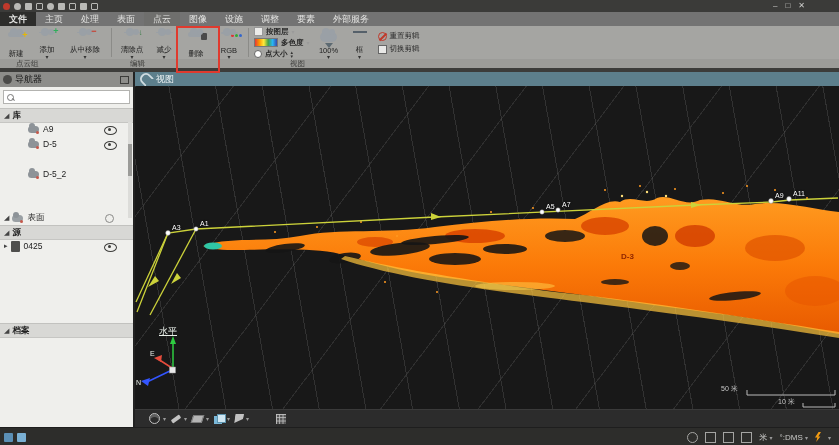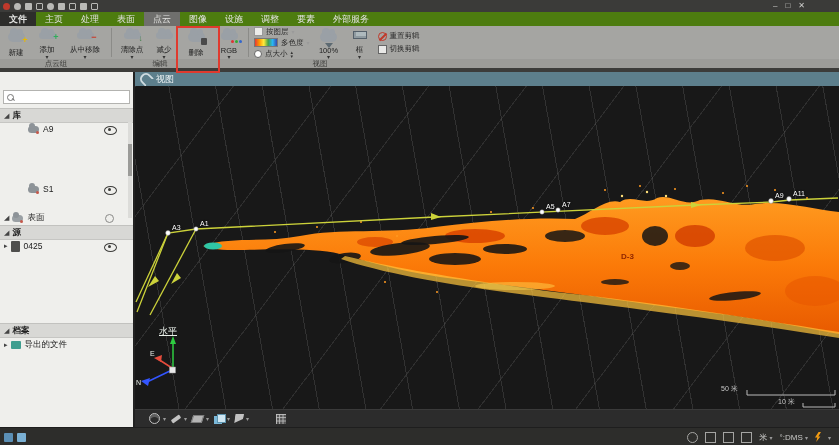--- a/index.html
+++ b/index.html
@@ -9,50 +9,50 @@
   
   #titlebar{left:0;top:0;width:839px;height:12px;background:#3b3b39;display:flex;align-items:center;}
   .qa{display:flex;gap:4px;margin-left:3px;align-items:center;}
   .qa i{display:block;width:7px;height:7px;background:#b9b9b6;border-radius:1px;}
   .qa i.logo{background:#c0392b;border-radius:50%;}
   .qa i.rnd{border-radius:50%;}
   .qa i.hol{background:none;border:1px solid #b9b9b6;width:5px;height:5px;}
   #win-title{position:absolute;left:0;right:0;text-align:center;font-size:8px;color:#d2d2d0;}
   #win-controls{position:absolute;right:34px;top:0;display:flex;gap:8px;color:#cfcfcd;font-size:8px;line-height:12px;}
   
-  #tabsbar{left:0;top:12px;width:839px;height:14px;background:#4d7c0f;display:flex;align-items:stretch;}
+  #tabsbar{left:0;top:12px;width:839px;height:14px;background:#737373;display:flex;align-items:stretch;}
   .tab{padding:0 9px;font-size:9px;color:#e2e2e0;line-height:14px;cursor:default;}
   .tab.file{background:#2d2d2b;font-weight:bold;}
   .tab.active{background:#6f6f6d;}
   
   #ribbon{left:0;top:26px;width:839px;height:33px;background:#a5a5a2;display:flex;align-items:stretch;}
   #grouplabels{left:0;top:59px;width:839px;height:9px;background:#9c9c99;}
   #ribbon-sep{left:0;top:68px;width:839px;height:4px;background:#3c3c3a;}
-  .glabel{position:absolute;top:0;font-size:7.5px;color:#3c3c3a;text-align:center;}
+  .glabel{position:absolute;top:0;font-size:7.5px;color:#3c3c3a;text-align:left;}
   .rbtn{display:flex;flex-direction:column;align-items:center;padding-top:2px;font-size:7.5px;color:#1e1e1e;}
-  .rbtn .lbl{margin-top:6px;white-space:nowrap;}
+  .rbtn .lbl{margin-top:12px;white-space:nowrap;}
   .rbtn .drop{font-size:6px;color:#333;line-height:4px;}
   .vsep{width:1px;background:#8b8b88;margin:2px 3px;}
   .cloud{position:relative;width:17px;height:10px;background:#9aa0a6;border-radius:6px;margin-top:4px;}
   .cloud::before{content:"";position:absolute;left:2px;top:-4px;width:8px;height:8px;background:#9aa0a6;border-radius:50%;}
   .cloud::after{content:"";position:absolute;right:2px;top:-3px;width:6px;height:6px;background:#9aa0a6;border-radius:50%;}
   .badge{position:absolute;z-index:2;font-weight:bold;}
   .bplus{right:-3px;bottom:-3px;color:#e6b800;font-size:9px;}
   .bgreen{right:-3px;bottom:-3px;color:#2eae5a;font-size:9px;}
   .bred{right:-3px;bottom:-3px;color:#cc3322;font-size:9px;}
   .bdown{right:-2px;bottom:-4px;color:#3a7d44;font-size:8px;}
   .trash{position:absolute;right:-2px;bottom:-3px;width:6px;height:7px;background:#4a4a4a;border-radius:1px;}
   .rgbdots{position:absolute;right:-4px;bottom:-3px;display:flex;gap:1px;}
   .rgbdots b{width:3px;height:3px;border-radius:50%;display:block;}
   .funnel{position:absolute;left:5px;bottom:-6px;width:0;height:0;border-left:4px solid transparent;border-right:4px solid transparent;border-top:5px solid #5d6a72;}
   .boxic{width:12px;height:12px;margin-top:3px;background:#aeb9bd;border:1px solid #55606a;box-shadow:inset 2px -2px 0 #8f9aa0;}
   .noic{width:10px;height:10px;margin-top:4px;border:2px solid #c0392b;border-radius:50%;position:relative;}
   .noic::before{content:"";position:absolute;left:-1px;top:3px;width:10px;height:2px;background:#c0392b;transform:rotate(-45deg);}
   .chk{width:7px;height:7px;border:1px solid #666;background:#e8e8e6;}
-  .viewstack{display:flex;flex-direction:column;justify-content:center;gap:1px;padding:0 2px;font-size:7.5px;color:#2a2a2a;}
+  .viewstack{display:flex;flex-direction:column;justify-content:center;gap:1px;padding:0 2px;font-size:7.5px;color:#2a2a2a;font-weight:bold;}
   .vrow{display:flex;align-items:center;gap:3px;height:10px;}
   .sw{width:7px;height:7px;background:#ececea;border:1px solid #999;}
   .grad{width:22px;height:7px;border:1px solid #777;background:linear-gradient(90deg,#e53935,#ff9800,#ffeb3b,#43a047,#29b6f6,#3949ab);}
   .radio{width:6px;height:6px;border:1px solid #666;border-radius:50%;background:#fff;}
   .spin{display:flex;flex-direction:column;font-size:5px;line-height:4px;color:#333;}
   #highlight-box{left:176px;top:26px;width:40px;height:43px;border:2px solid #e03a2e;z-index:30;}
   
   #navigator{left:0;top:72px;width:133px;height:355px;background:#efefec;border-right:2px solid #222;}
   #nav-header{position:absolute;left:0;top:0;width:133px;height:15px;background:#8d8d8a;display:flex;align-items:center;}
   #nav-header .ttl{font-size:9px;color:#161616;margin-left:3px;}
@@ -244,40 +244,50 @@
 </div>
 <div id="grouplabels" class="abs">
   <span class="glabel" style="left:16px;width:80px;">点云组</span>
   <span class="glabel" style="left:130px;width:60px;font-family:Liberation Serif, serif;">编辑</span>
   <span class="glabel" style="left:290px;width:60px;">视图</span>
 </div>
 <div id="ribbon-sep" class="abs"></div>
 <div id="highlight-box" class="abs"></div>
 
 <div id="navigator" class="abs">
+  <div id="nav-header">
+    <span class="navico"></span>
+    <span class="ttl">导航器</span>
+    <span class="winic"></span>
+  </div>
   <div id="nav-search">
     <span class="mag"></span>
     <input value="" style="">
   </div>
 
   <div class="sect" style="top:36px;">
     <span class="tri">◢</span>
     <span>库</span>
   </div>
   <div class="nav-row" style="top:50px;">
     <span style="width:28px"></span>
       <span class="ccloud"></span>
     <span>A9</span>
     <span class="eye"></span>
   </div>
-  <div class="nav-row" style="top:110px;">
+  <div class="nav-row" style="top:65px;">
     <span style="width:28px"></span>
       <span class="ccloud"></span>
-    <span>S1</span>
+    <span>D-5</span>
     <span class="eye"></span>
+  </div>
+  <div class="nav-row" style="top:95px;">
+    <span style="width:28px"></span>
+      <span class="ccloud"></span>
+    <span>D-5_2</span>
   </div>
   <div class="nav-row" style="top:139px;">
     <span class="tri">◢</span>
     <span class="ccloud" style="background:#9aa0a4"></span>
     <span>表面</span>
     <span class="circ"></span>
   </div>
   <div id="nav-scroll">
       <span class="thumb"></span>
     </div>
@@ -289,25 +299,20 @@
   <div class="nav-row" style="top:167px;">
     <span class="tri">▸</span>
     <span class="fileic"></span>
     <span>0425</span>
     <span class="eye"></span>
   </div>
 
   <div class="sect" style="top:251px;">
     <span class="tri">◢</span>
     <span>档案</span>
-  </div>
-  <div class="nav-row" style="top:266px;">
-    <span class="tri">▸</span>
-    <span class="foldic"></span>
-    <span>导出的文件</span>
   </div>
 </div>
 
 <div id="viewport" class="abs">
   <div id="vp-header">
     <span class="wrench"></span>
     <span class="ttl">视图</span>
   </div>
   <div id="canvas">
     <svg id="pc-svg" width="704" height="341" viewBox="0 0 704 341">

